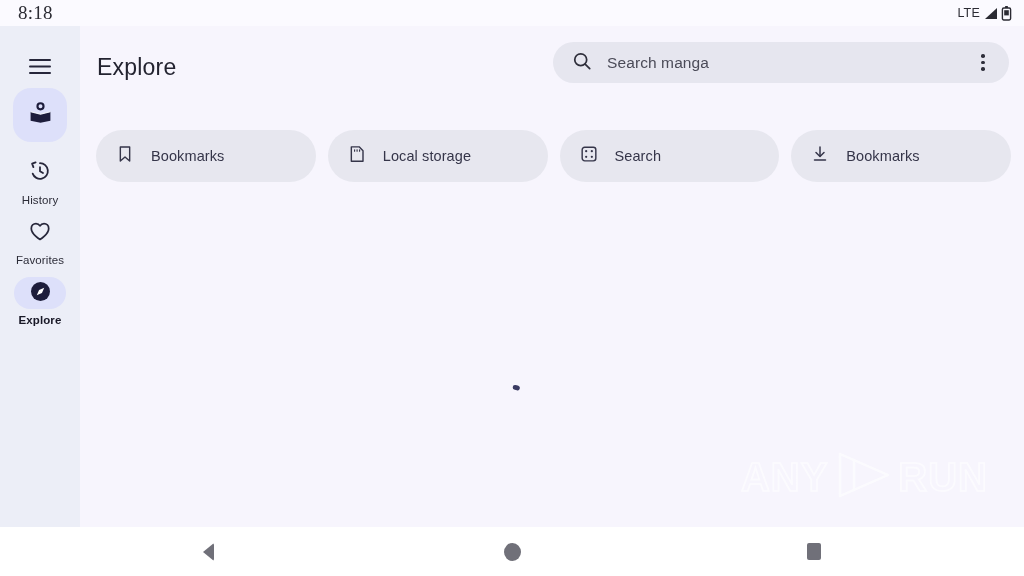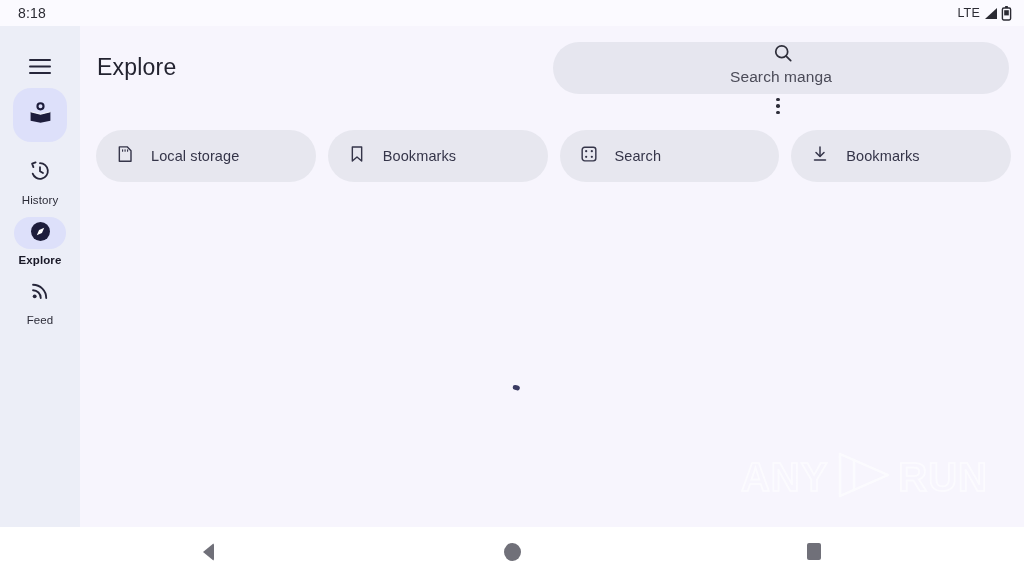--- a/index.html
+++ b/index.html
@@ -30,24 +30,25 @@
     height: 26px;
     background: #fbfaff;
     display: flex;
     align-items: center;
     justify-content: space-between;
     padding: 0 12px;
     box-sizing: border-box;
     z-index: 40;
   }
   .status-clock {
-    font-size: 14px;
+    font-size: 19px;
     color: #2b2b33;
     letter-spacing: .2px;
     padding-left: 6px;
+    font-family: Liberation Serif, serif;
   }
   .status-right {
     display: flex;
     align-items: center;
     gap: 3px;
   }
   .status-lte {
     font-size: 12.5px;
     color: #2b2b33;
     letter-spacing: .2px;
@@ -128,28 +129,27 @@
     position: absolute;
     top: 28px; left: 17px;
     font-size: 23px;
     color: #232330;
     letter-spacing: .2px;
   }
   .search-bar {
     position: absolute;
     top: 16px; left: 473px;
     width: 456px;
-    height: 52px;
+    height: 41px;
     background: #e6e6ef;
     border-radius: 26px;
     display: flex;
     align-items: center;
     cursor: text;
     box-sizing: border-box;
-    flex-direction: column;
   }
   .search-ico {
     margin-left: 18px;
     margin-right: 14px;
     display: block;
     flex: 0 0 auto;
   }
   .search-placeholder {
     font-size: 15.5px;
     color: #4b4b58;
@@ -323,45 +323,43 @@
             <svg width="24" height="24" viewBox="0 0 24 24">
               <path d="M12 4.2 A7.8 7.8 0 1 1 4.7 14.6" fill="none" stroke="#26263a" stroke-width="1.8" stroke-linecap="round"></path>
               <path d="M7.6 3.4 L4.1 4.6 L5.4 8.1" fill="none" stroke="#26263a" stroke-width="1.8" stroke-linecap="round" stroke-linejoin="round"></path>
               <path d="M12 8.2 L12 12.2 L15 14" fill="none" stroke="#26263a" stroke-width="1.8" stroke-linecap="round" stroke-linejoin="round"></path>
             </svg>
           </span>
         </div>
         <span class="rail-label">History</span>
       </div>
 
+      <div class="rail-item">
+        <div class="rail-pill">
+          <span>
+            <svg width="24" height="24" viewBox="0 0 24 24">
+              <path d="M12 20.4 C12 20.4 3.3 15.1 3.3 9.4 C3.3 6.6 5.4 4.6 8 4.6 C9.8 4.6 11.2 5.6 12 6.9 C12.8 5.6 14.2 4.6 16 4.6 C18.6 4.6 20.7 6.6 20.7 9.4 C20.7 15.1 12 20.4 12 20.4 Z" fill="none" stroke="#26263a" stroke-width="1.75" stroke-linejoin="round"></path>
+            </svg>
+          </span>
+        </div>
+        <span class="rail-label">Favorites</span>
+      </div>
 
       <div class="rail-item selected">
         <div class="rail-pill">
           <span>
             <svg width="25" height="25" viewBox="0 0 24 24">
               <circle cx="12" cy="12" r="9.1" fill="#1d1d3b"></circle>
               <path d="M15.6 8.4 L10.6 10.6 L8.4 15.6 L13.4 13.4 Z" fill="#ffffff"></path>
             </svg>
           </span>
         </div>
         <span class="rail-label">Explore</span>
       </div>
 
-      <div class="rail-item">
-        <div class="rail-pill">
-          <span>
-            <svg width="22" height="22" viewBox="0 0 24 24">
-              <circle cx="6.2" cy="17.8" r="2.1" fill="#26263a"></circle>
-              <path d="M4.4 11.2 A8.4 8.4 0 0 1 12.8 19.6" fill="none" stroke="#26263a" stroke-width="2" stroke-linecap="round"></path>
-              <path d="M4.4 5.2 A14.4 14.4 0 0 1 18.8 19.6" fill="none" stroke="#26263a" stroke-width="2" stroke-linecap="round"></path>
-            </svg>
-          </span>
-        </div>
-        <span class="rail-label">Feed</span>
-      </div>
 
     </div>
   </div>
 
   <div class="content">
 
     <div class="page-title">Explore</div>
 
     <div class="search-bar">
       <span class="search-ico">
@@ -378,36 +376,36 @@
             <i></i>
           </span>
       </span>
     </div>
 
     <div class="chips">
 
       <div class="chip">
         <span class="chip-ico">
           <svg width="20" height="20" viewBox="0 0 24 24">
+            <path d="M6.4 3.6 L17.6 3.6 L17.6 20.4 L12 15.6 L6.4 20.4 Z" fill="none" stroke="#353549" stroke-width="1.7" stroke-linejoin="round"></path>
+          </svg>
+        </span>
+        <span class="chip-label">Bookmarks</span>
+      </div>
+
+      <div class="chip">
+        <span class="chip-ico">
+          <svg width="20" height="20" viewBox="0 0 24 24">
             <path d="M5.2 3.4 L14.6 3.4 L19.2 8 L19.2 20.6 L5.2 20.6 Z" fill="none" stroke="#353549" stroke-width="1.7" stroke-linejoin="round"></path>
             <rect x="8.4" y="6.2" width="1.4" height="3.2" rx="0.7" fill="#353549"></rect>
             <rect x="11.4" y="6.2" width="1.4" height="3.2" rx="0.7" fill="#353549"></rect>
             <rect x="14.4" y="6.2" width="1.4" height="3.2" rx="0.7" fill="#353549"></rect>
           </svg>
         </span>
         <span class="chip-label">Local storage</span>
-      </div>
-
-      <div class="chip">
-        <span class="chip-ico">
-          <svg width="20" height="20" viewBox="0 0 24 24">
-            <path d="M6.4 3.6 L17.6 3.6 L17.6 20.4 L12 15.6 L6.4 20.4 Z" fill="none" stroke="#353549" stroke-width="1.7" stroke-linejoin="round"></path>
-          </svg>
-        </span>
-        <span class="chip-label">Bookmarks</span>
       </div>
 
       <div class="chip">
         <span class="chip-ico">
           <svg width="20" height="20" viewBox="0 0 24 24">
             <rect x="3.8" y="3.8" width="16.4" height="16.4" rx="3" fill="none" stroke="#353549" stroke-width="1.7"></rect>
             <circle cx="8.6" cy="8.6" r="1.35" fill="#353549"></circle>
             <circle cx="15.4" cy="8.6" r="1.35" fill="#353549"></circle>
             <circle cx="8.6" cy="15.4" r="1.35" fill="#353549"></circle>
             <circle cx="15.4" cy="15.4" r="1.35" fill="#353549"></circle>

